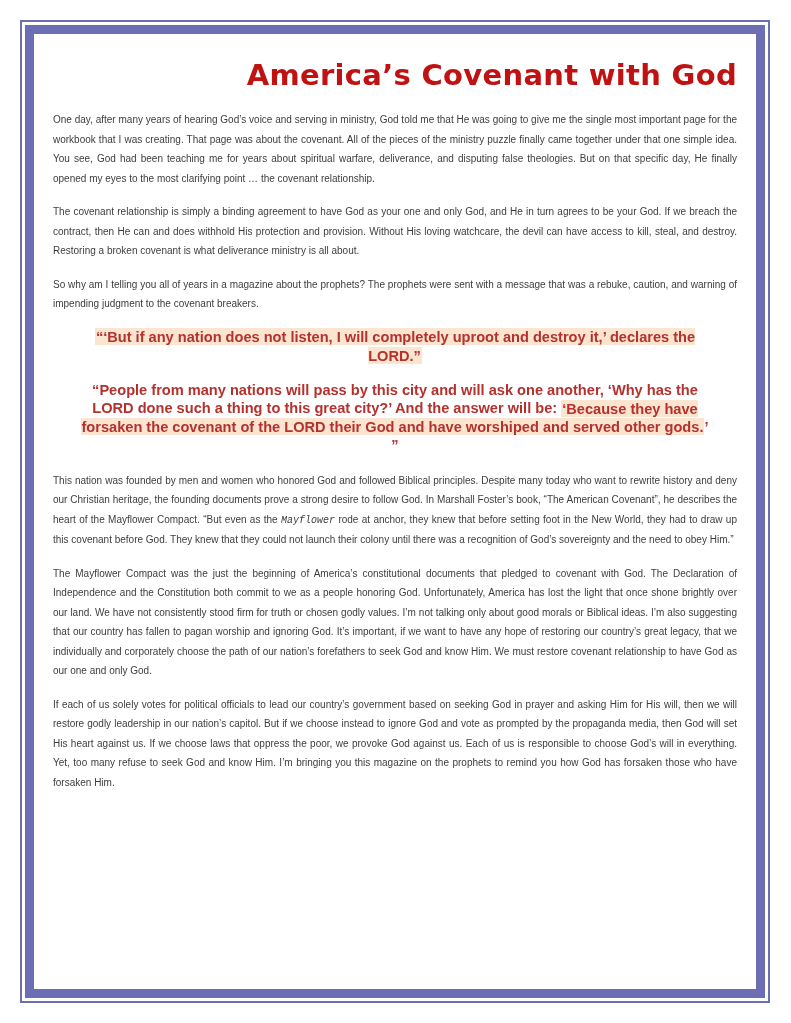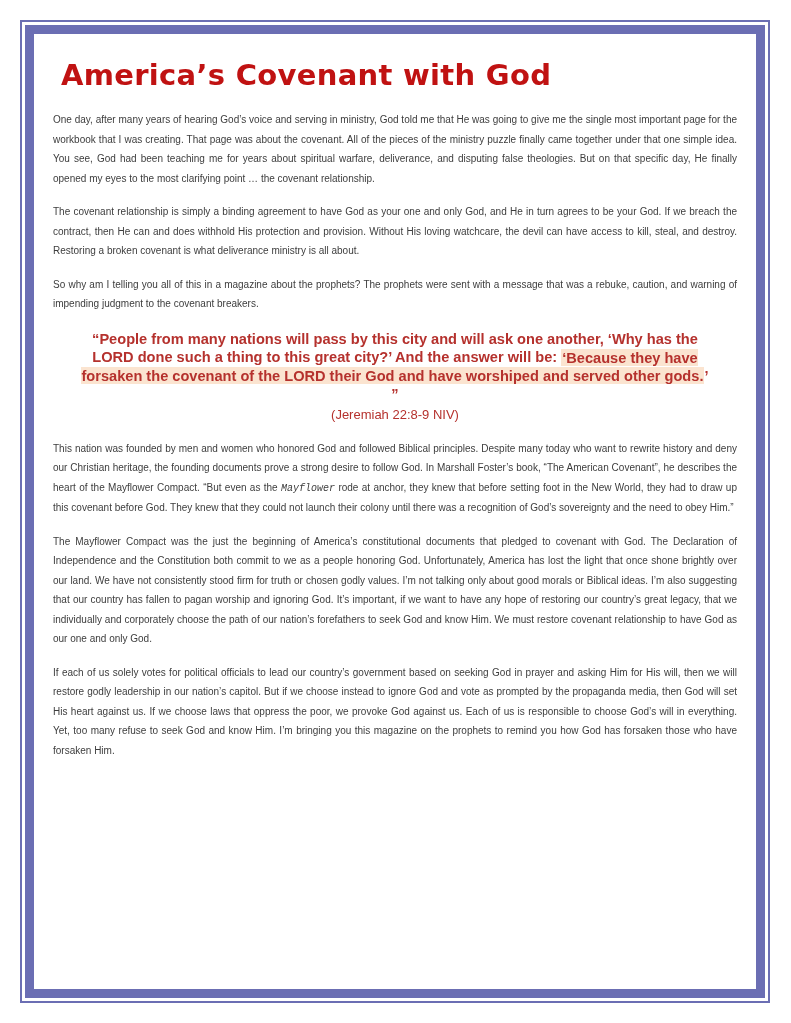--- a/index.html
+++ b/index.html
@@ -27,20 +27,21 @@
     padding: 24px 19px 6px 19px;
     overflow: hidden;
   }
   h1.title {
     margin: 0 0 18px 8px;
     font-family: "DejaVu Sans", sans-serif;
     font-weight: 800;
     font-size: 29px;
     letter-spacing: 0.3px;
     color: var(--title-red, #c01212);
+    text-align: right;
   }
   p.body {
     margin: 0 0 14px 0;
     font-size: 10px;
     line-height: 19.5px;
     color: var(--body-text, #3d3d3d);
     text-align: justify;
     text-justify: inter-word;
   }
   .quote-block {
@@ -75,28 +76,28 @@
   <div class="frame-outer">
     <div class="frame-inner">
       <div class="content">
 
         <h1 class="title">America’s Covenant with God</h1>
 
         <p class="body">One day, after many years of hearing God’s voice and serving in ministry, God told me that He was going to give me the single most important page for the workbook that I was creating. That page was about the covenant.  All of the pieces of the ministry puzzle finally came together under that one simple idea. You see, God had been teaching me for years about spiritual warfare, deliverance, and disputing false theologies.  But on that specific day, He finally opened my eyes to the most clarifying point … the covenant relationship.</p>
 
         <p class="body">The covenant relationship is simply a binding agreement to have God as your one and only God, and He in turn agrees to be your God.  If we breach the contract, then He can and does withhold His protection and provision. Without His loving watchcare, the devil can have access to kill, steal, and destroy. Restoring a broken covenant is what deliverance ministry is all about.</p>
 
-        <p class="body">So why am I telling you all of this in a magazine about the prophets?  The prophets were sent with a message that was a rebuke, caution, and warning of impending judgment to the covenant breakers.</p>
+        <p class="body">So why am I telling you all of years in a magazine about the prophets?  The prophets were sent with a message that was a rebuke, caution, and warning of impending judgment to the covenant breakers.</p>
 
         <div class="quote-block">
+          <p class="quote"><span class="hl">“‘But if any nation does not listen, I will completely uproot and destroy it,’ declares the LORD.”</span></p>
         </div>
 
         <div class="quote-block">
           <p class="quote"><span>“People from many nations will pass by this city and will ask one another, ‘Why has the LORD done such a thing to this great city?’ And the answer will be: </span><span class="hl">‘Because they have forsaken the covenant of the LORD their God and have worshiped and served other gods.</span><span>’ ”</span></p>
-          <p class="citation">(Jeremiah 22:8-9 NIV)</p>
         </div>
 
         <p class="body"><span>This nation was founded by men and women who honored God and followed Biblical principles. Despite many today who want to rewrite history and deny our Christian heritage, the founding documents prove a strong desire to follow God.  In Marshall Foster’s book, “The American Covenant”, he describes the heart of the Mayflower Compact.  “But even as the </span><i>Mayflower</i><span> rode at anchor, they knew that before setting foot in the New World, they had to draw up this covenant before God. They knew that they could not launch their colony until there was a recognition of God’s sovereignty and the need to obey Him.”</span></p>
 
         <p class="body">The Mayflower Compact was the just the beginning of America’s constitutional documents that pledged to covenant with God. The Declaration of Independence and the Constitution both commit to we as a people honoring God. Unfortunately, America has lost the light that once shone brightly over our land. We have not consistently stood firm for truth or chosen godly values. I’m not talking only about good morals or Biblical ideas. I’m also suggesting that our country has fallen to pagan worship and ignoring God. It’s important, if we want to have any hope of restoring our country’s great legacy, that we individually and corporately choose the path of our nation’s forefathers to seek God and know Him. We must restore covenant relationship to have God as our one and only God.</p>
 
         <p class="body">If each of us solely votes for political officials to lead our country’s government based on seeking God in prayer and asking Him for His will, then we will restore godly leadership in our nation’s capitol. But if we choose instead to ignore God and vote as prompted by the propaganda media, then God will set His heart against us. If we choose laws that oppress the poor, we provoke God against us. Each of us is responsible to choose God’s will in everything. Yet, too many refuse to seek God and know Him. I’m bringing you this magazine on the prophets to remind you how God has forsaken those who have forsaken Him.</p>
 
       </div>
     </div>

